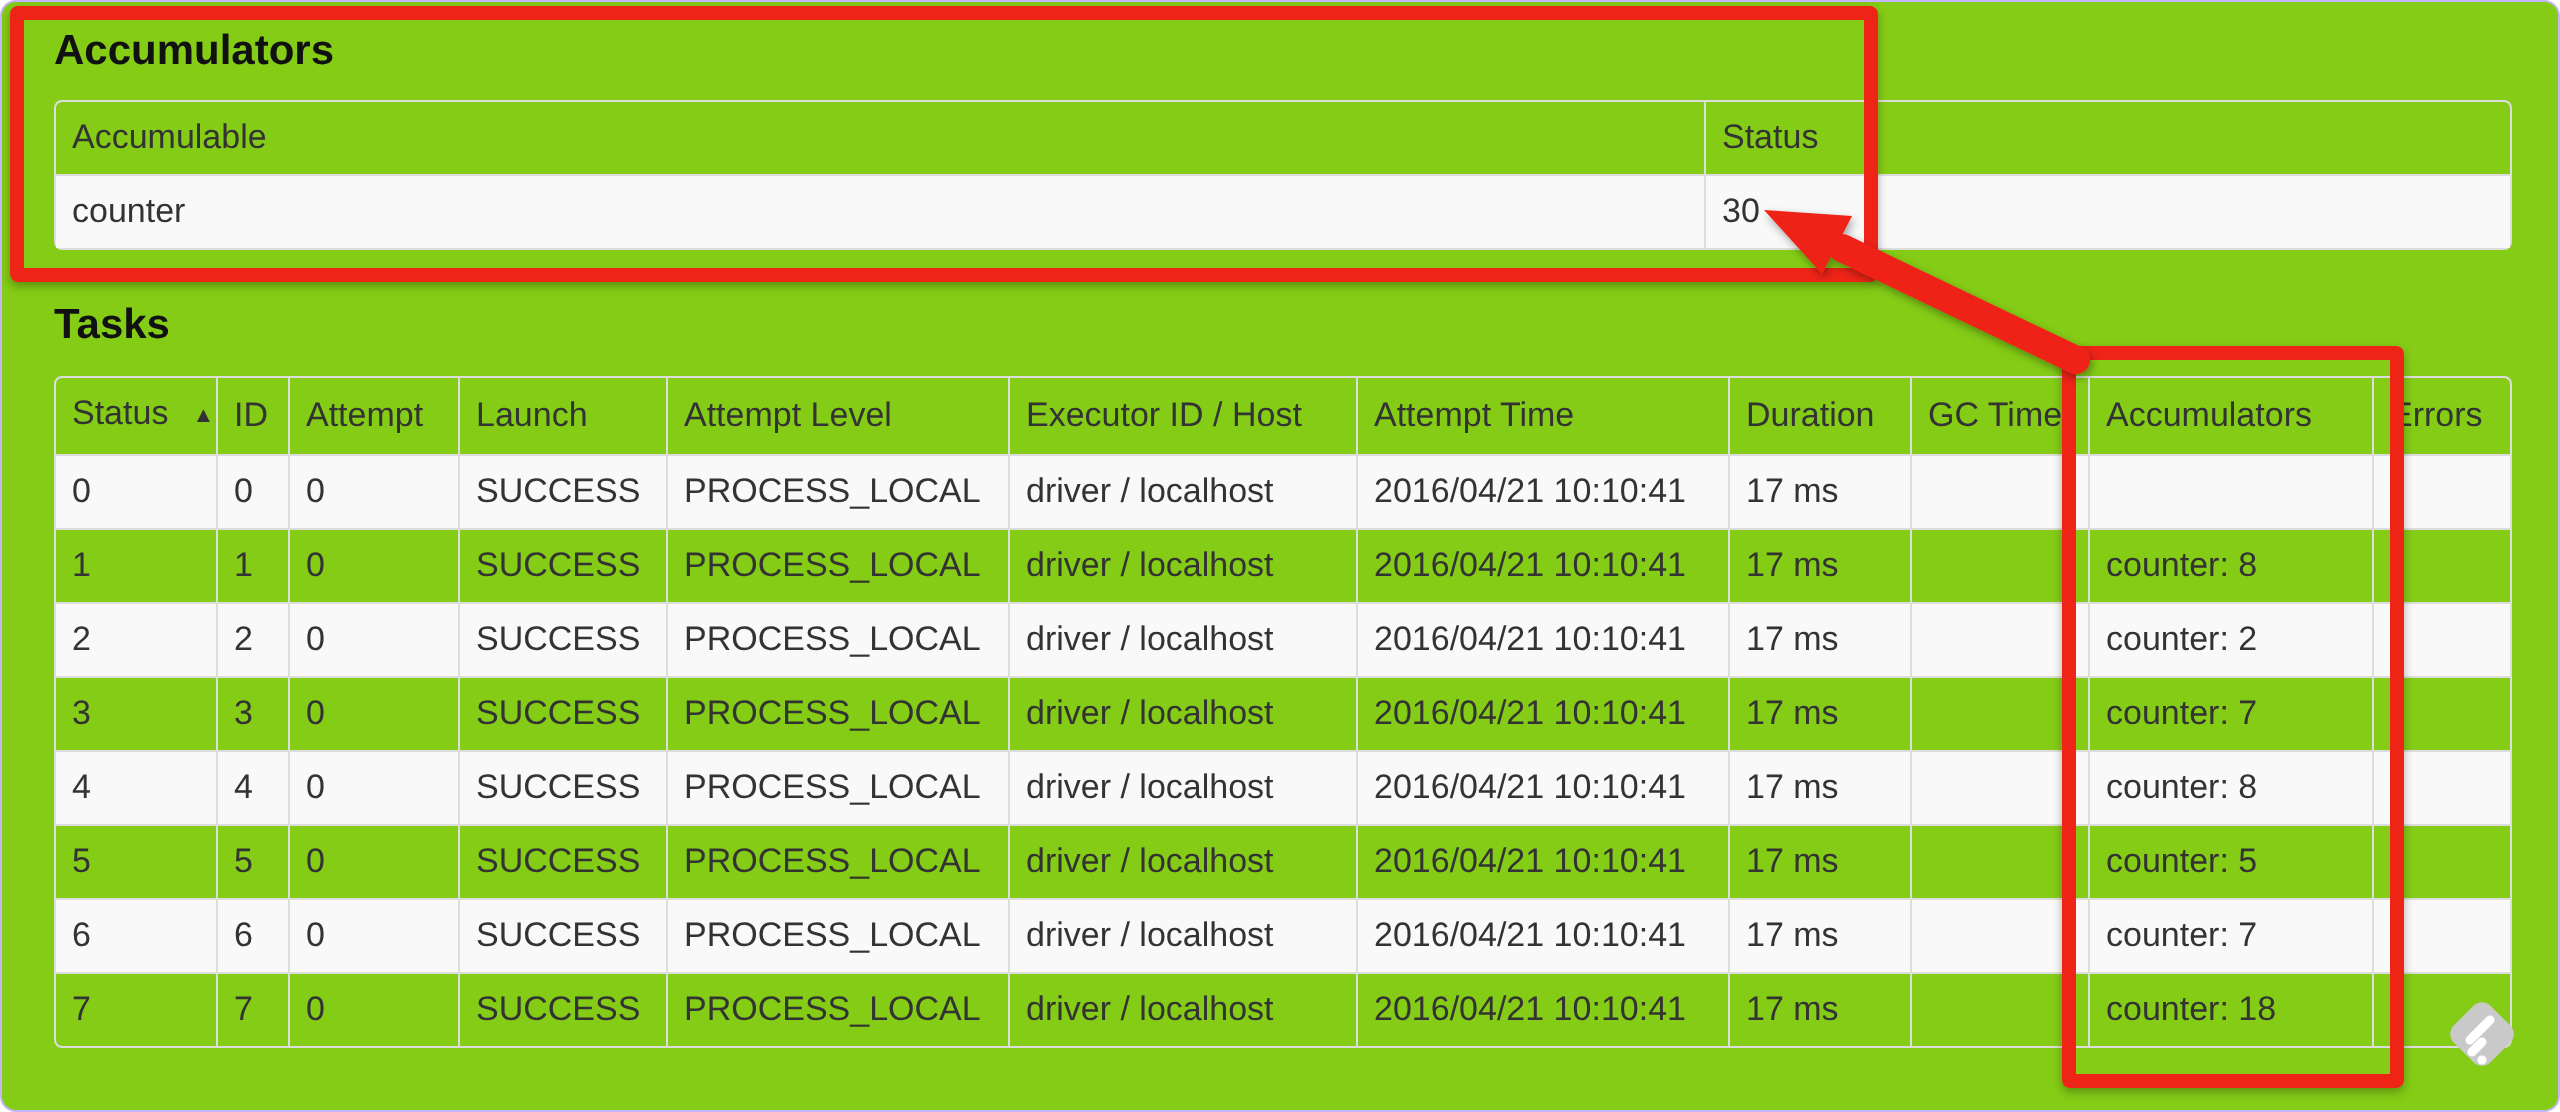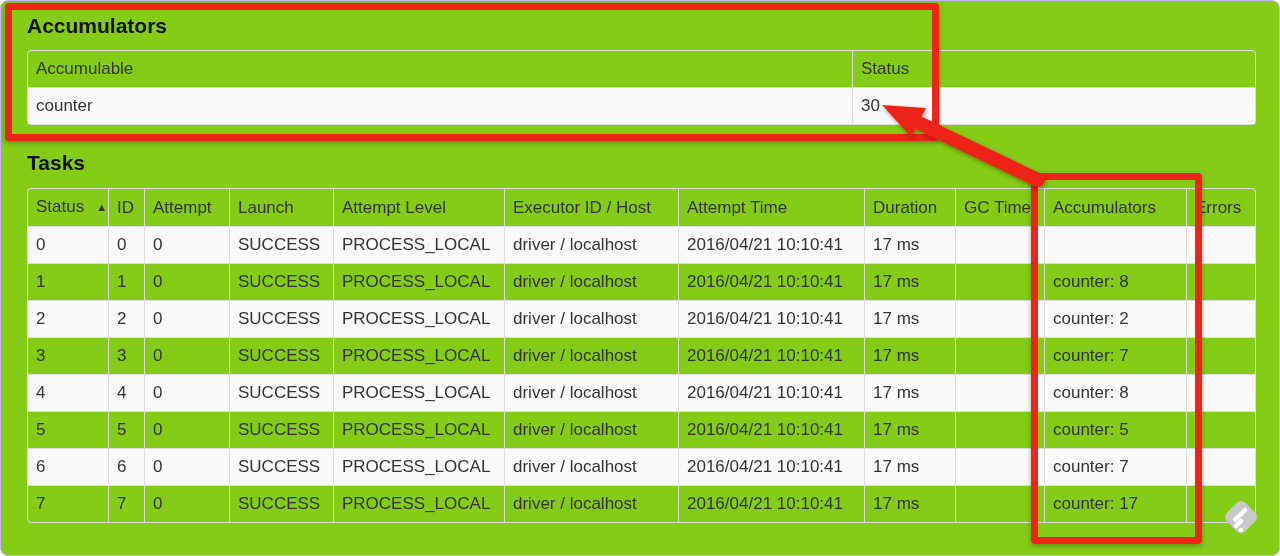--- a/index.html
+++ b/index.html
@@ -222,21 +222,21 @@
           <tr>
             <td>7</td>
             <td>7</td>
             <td>0</td>
             <td>SUCCESS</td>
             <td>PROCESS_LOCAL</td>
             <td>driver / localhost</td>
             <td>2016/04/21 10:10:41</td>
             <td>17 ms</td>
             <td></td>
-            <td>counter: 17</td>
+            <td>counter: 18</td>
             <td></td>
           </tr>
         </tbody>
     </table>
 
   </div>
 
   <div class="anno-box anno-box-1"></div>
 
   <div class="anno-box anno-box-2"></div>

